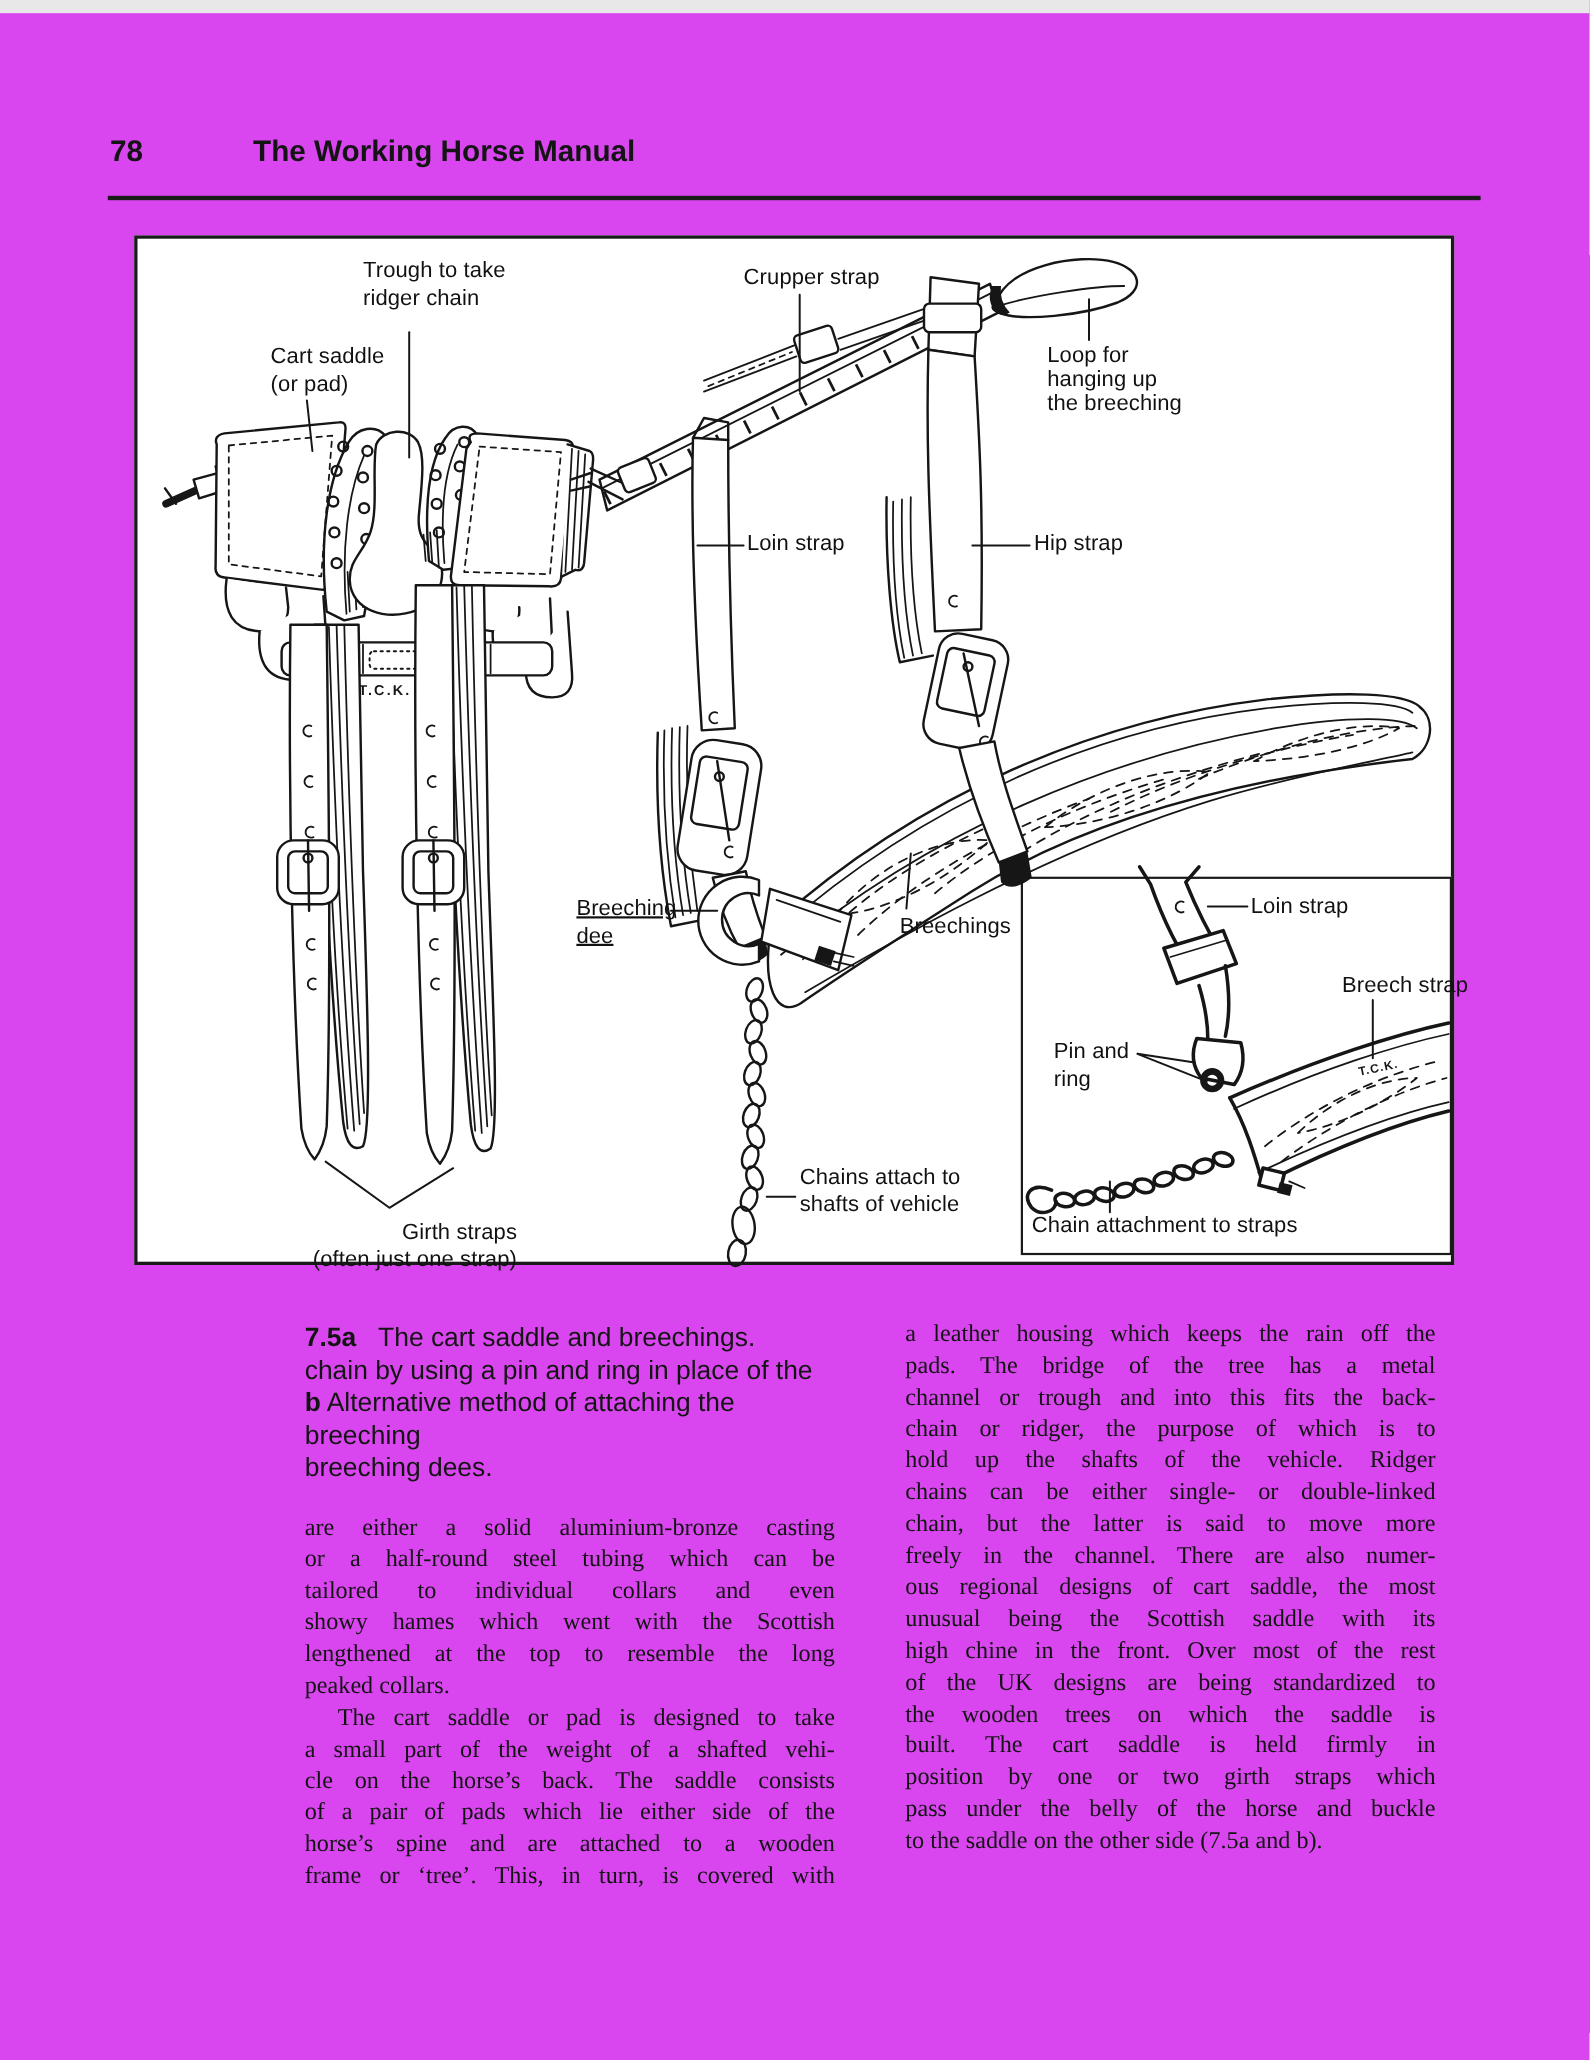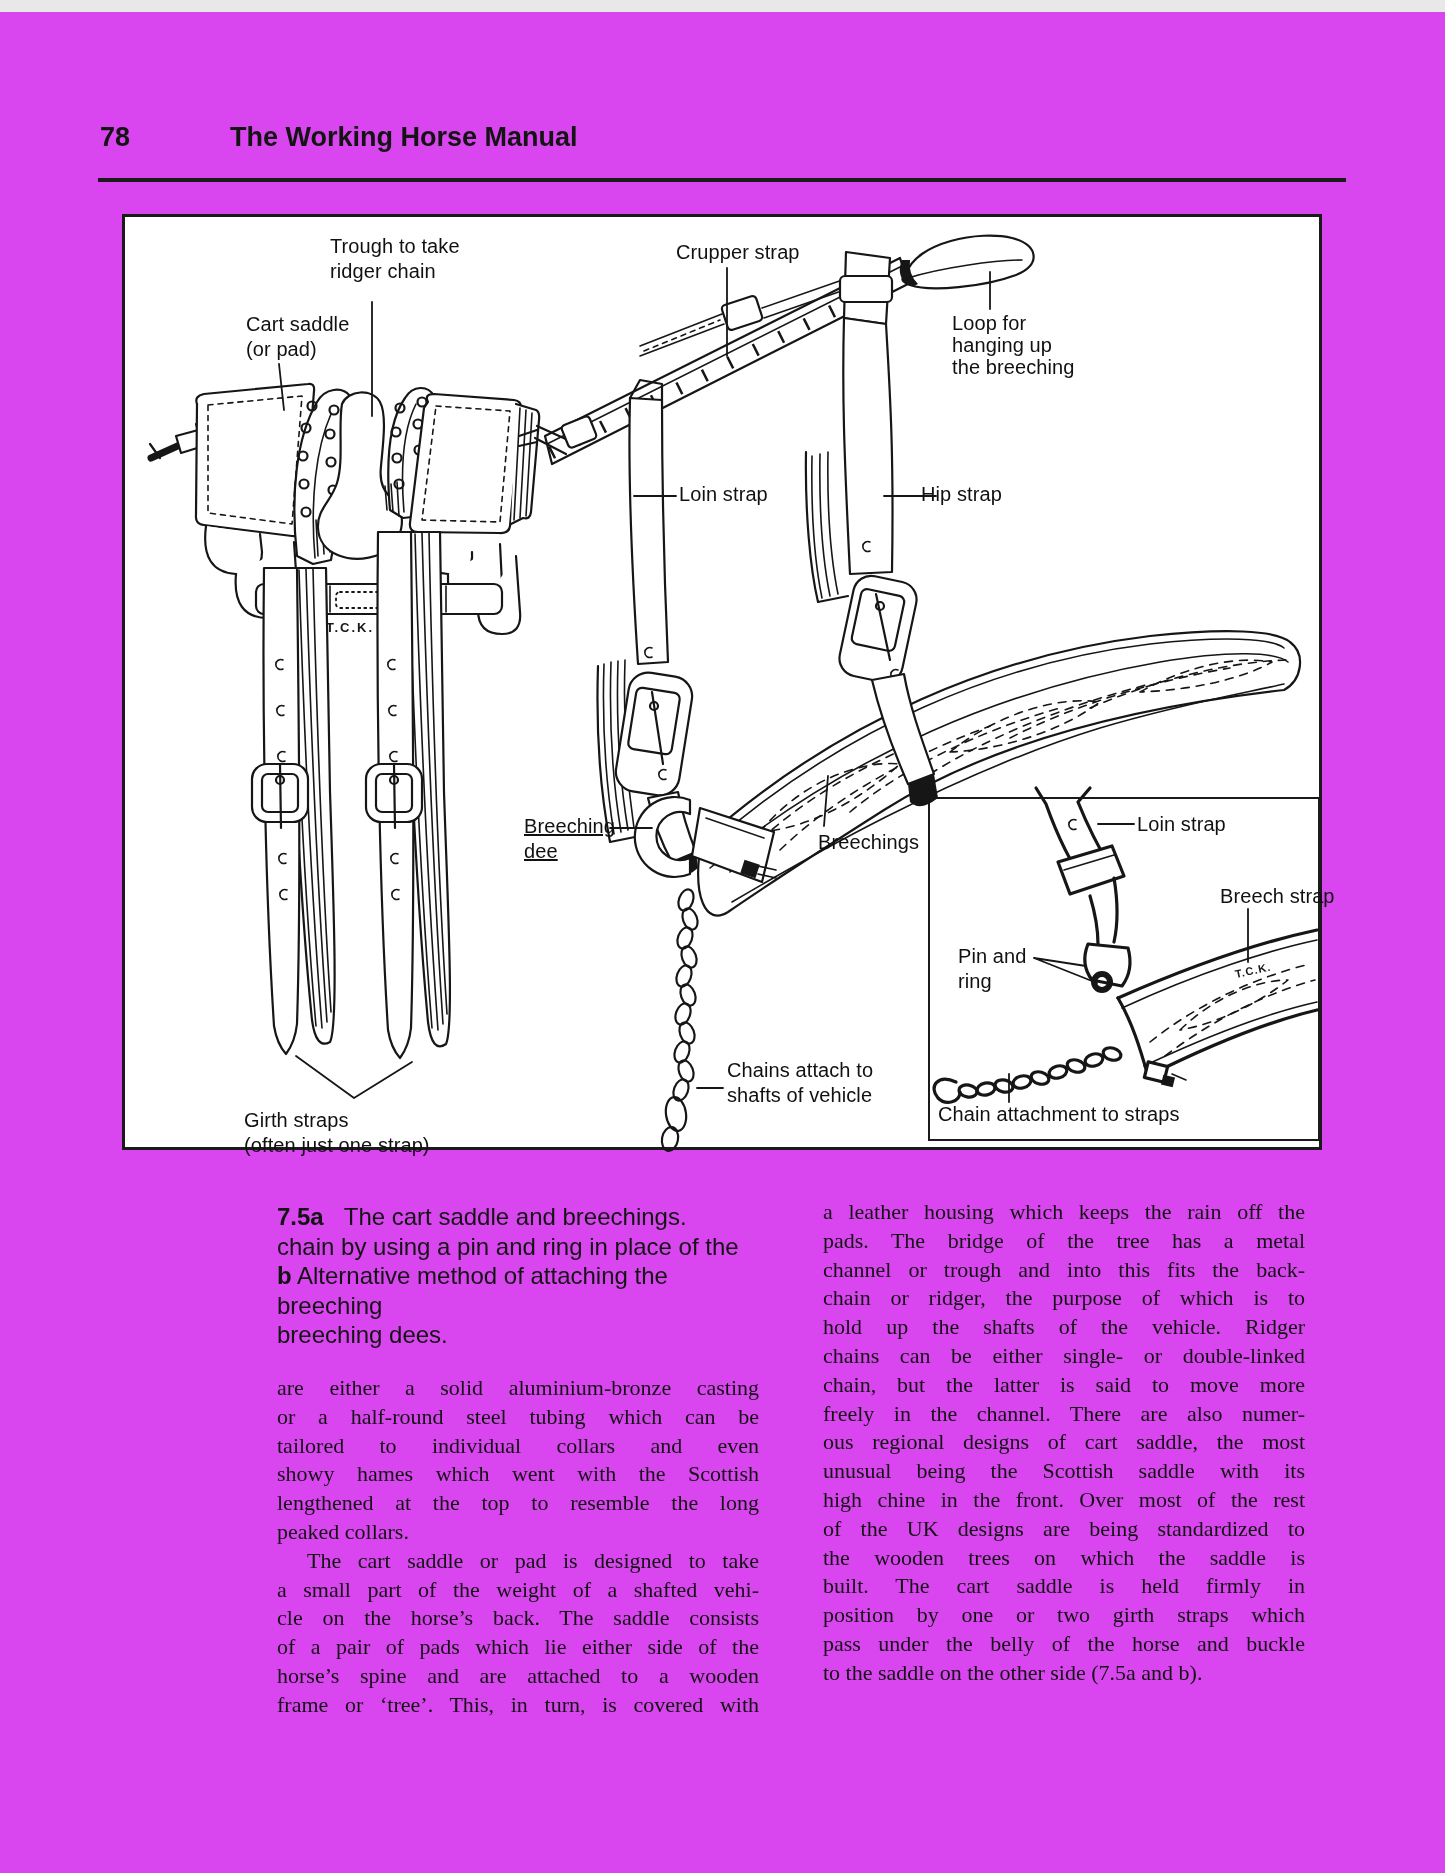--- a/index.html
+++ b/index.html
@@ -25,21 +25,21 @@
   .art .stitch{stroke-width:13;stroke-dasharray:2.5 26;stroke-linecap:butt;}
   .art .thin{stroke-width:1.6;}
   .art .ldr{stroke-width:1.8;}
   .art .ins{stroke-width:3.2;}
   .art text{stroke:none;fill:#161616;font-family:"Liberation Sans",sans-serif;font-weight:bold;}
   .fig-label{
     position:absolute;font-size:20px;line-height:25px;white-space:pre-line;
     color:#111;letter-spacing:.1px;
   }
   .fig-label.tight{line-height:22px;}
-  .fig-label.center{text-align:left;}
+  .fig-label.center{text-align:right;}
   
   .caption{position:absolute;left:277px;top:1190px;width:500px;font-size:24px;line-height:29.5px;}
   .caption b{font-weight:bold;}
   .cap-gap{display:inline-block;width:20px;}
   
   .col{position:absolute;width:482px;font-family:"Liberation Serif",serif;font-size:22px;line-height:28.8px;color:#131313;}
   .col .ln{text-align:justify;text-align-last:justify;hyphens:none;}
   .col .ln.flush{text-align-last:left;}
   .col .ln.indent{text-indent:30px;}
   #col-left{left:277px;top:1362px;}
@@ -279,21 +279,21 @@
 
   <div class="fig-label" style="left:330px;top:222px;">Trough to take
 ridger chain</div>
   <div class="fig-label" style="left:676px;top:228px;">Crupper strap</div>
   <div class="fig-label" style="left:246px;top:300px;">Cart saddle
 (or pad)</div>
   <div class="fig-label tight" style="left:952px;top:300px;">Loop for
 hanging up
 the breeching</div>
   <div class="fig-label" style="left:679px;top:470px;">Loin strap</div>
-  <div class="fig-label" style="left:921px;top:470px;">Hip strap</div>
+  <div class="fig-label" style="left:940px;top:470px;">Hip strap</div>
   <div class="fig-label" style="left:524px;top:802px;text-decoration:underline;">Breeching
 dee</div>
   <div class="fig-label" style="left:818px;top:818px;">Breechings</div>
   <div class="fig-label center" style="left:244px;top:1096px;width:226px;">Girth straps
 (often just one strap)</div>
   <div class="fig-label" style="left:727px;top:1046px;">Chains attach to
 shafts of vehicle</div>
 
   <div class="fig-label" style="left:1137px;top:800px;">Loin strap</div>
   <div class="fig-label" style="left:1220px;top:872px;">Breech strap</div>

